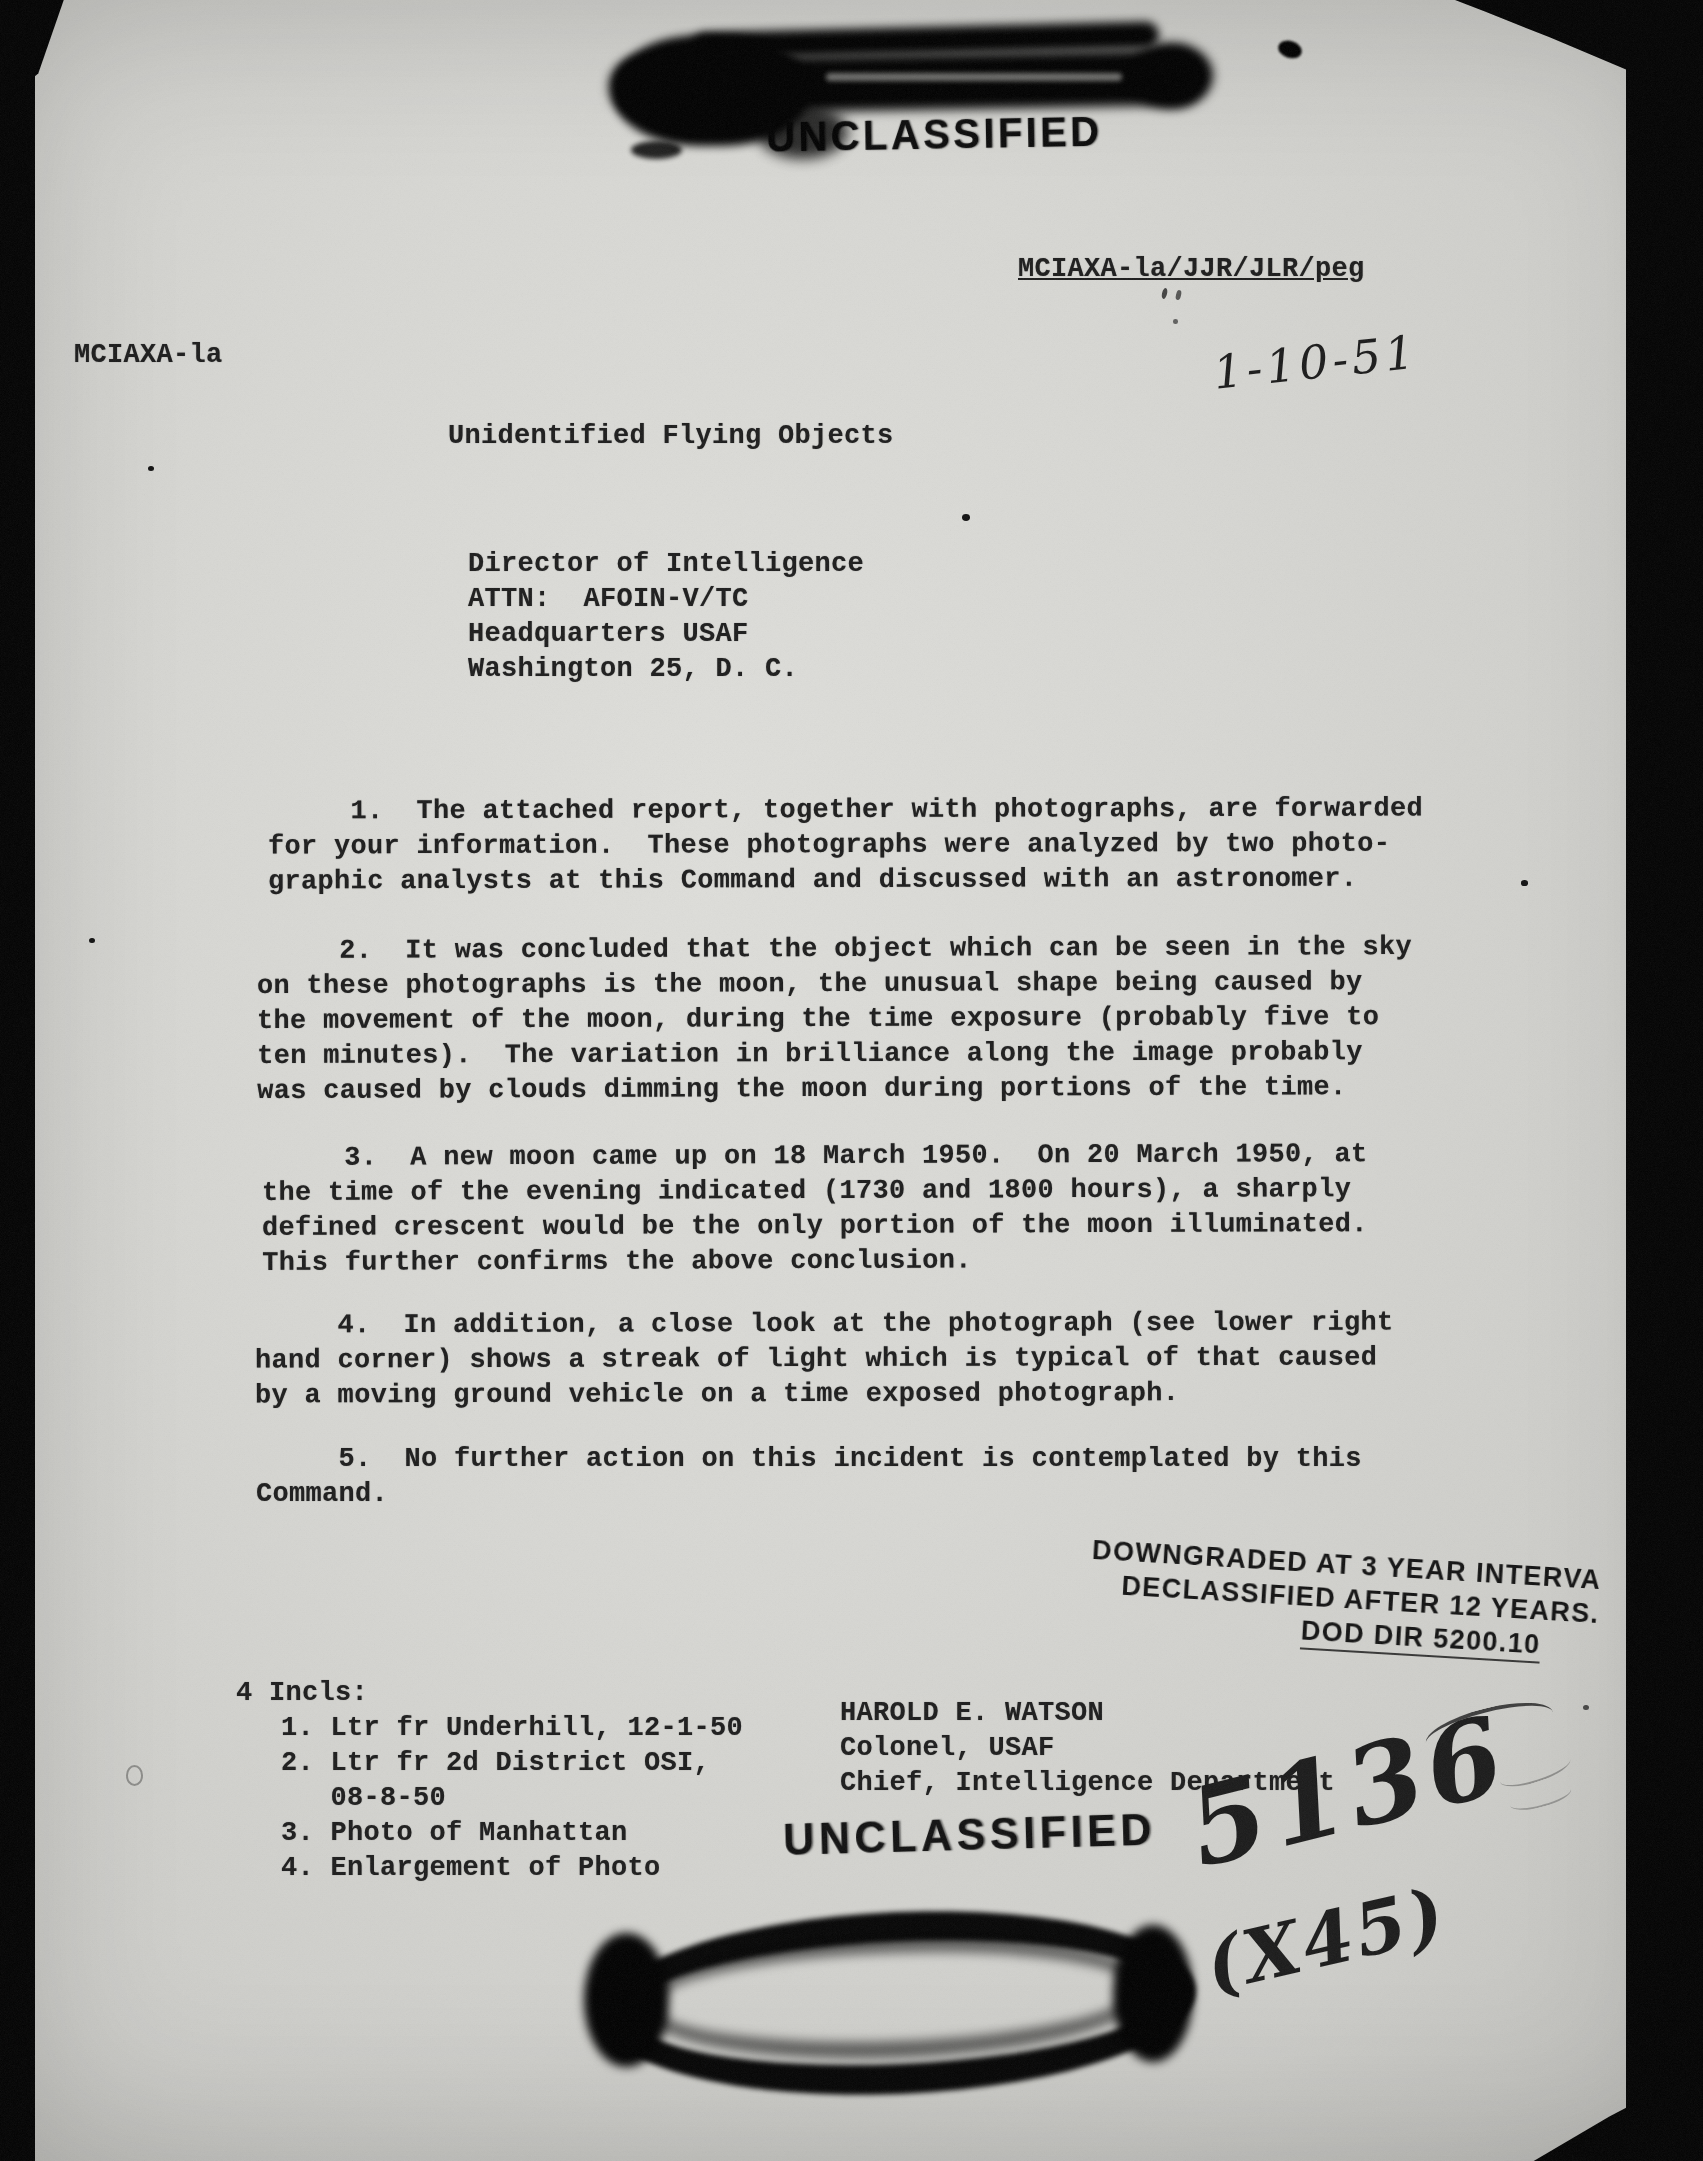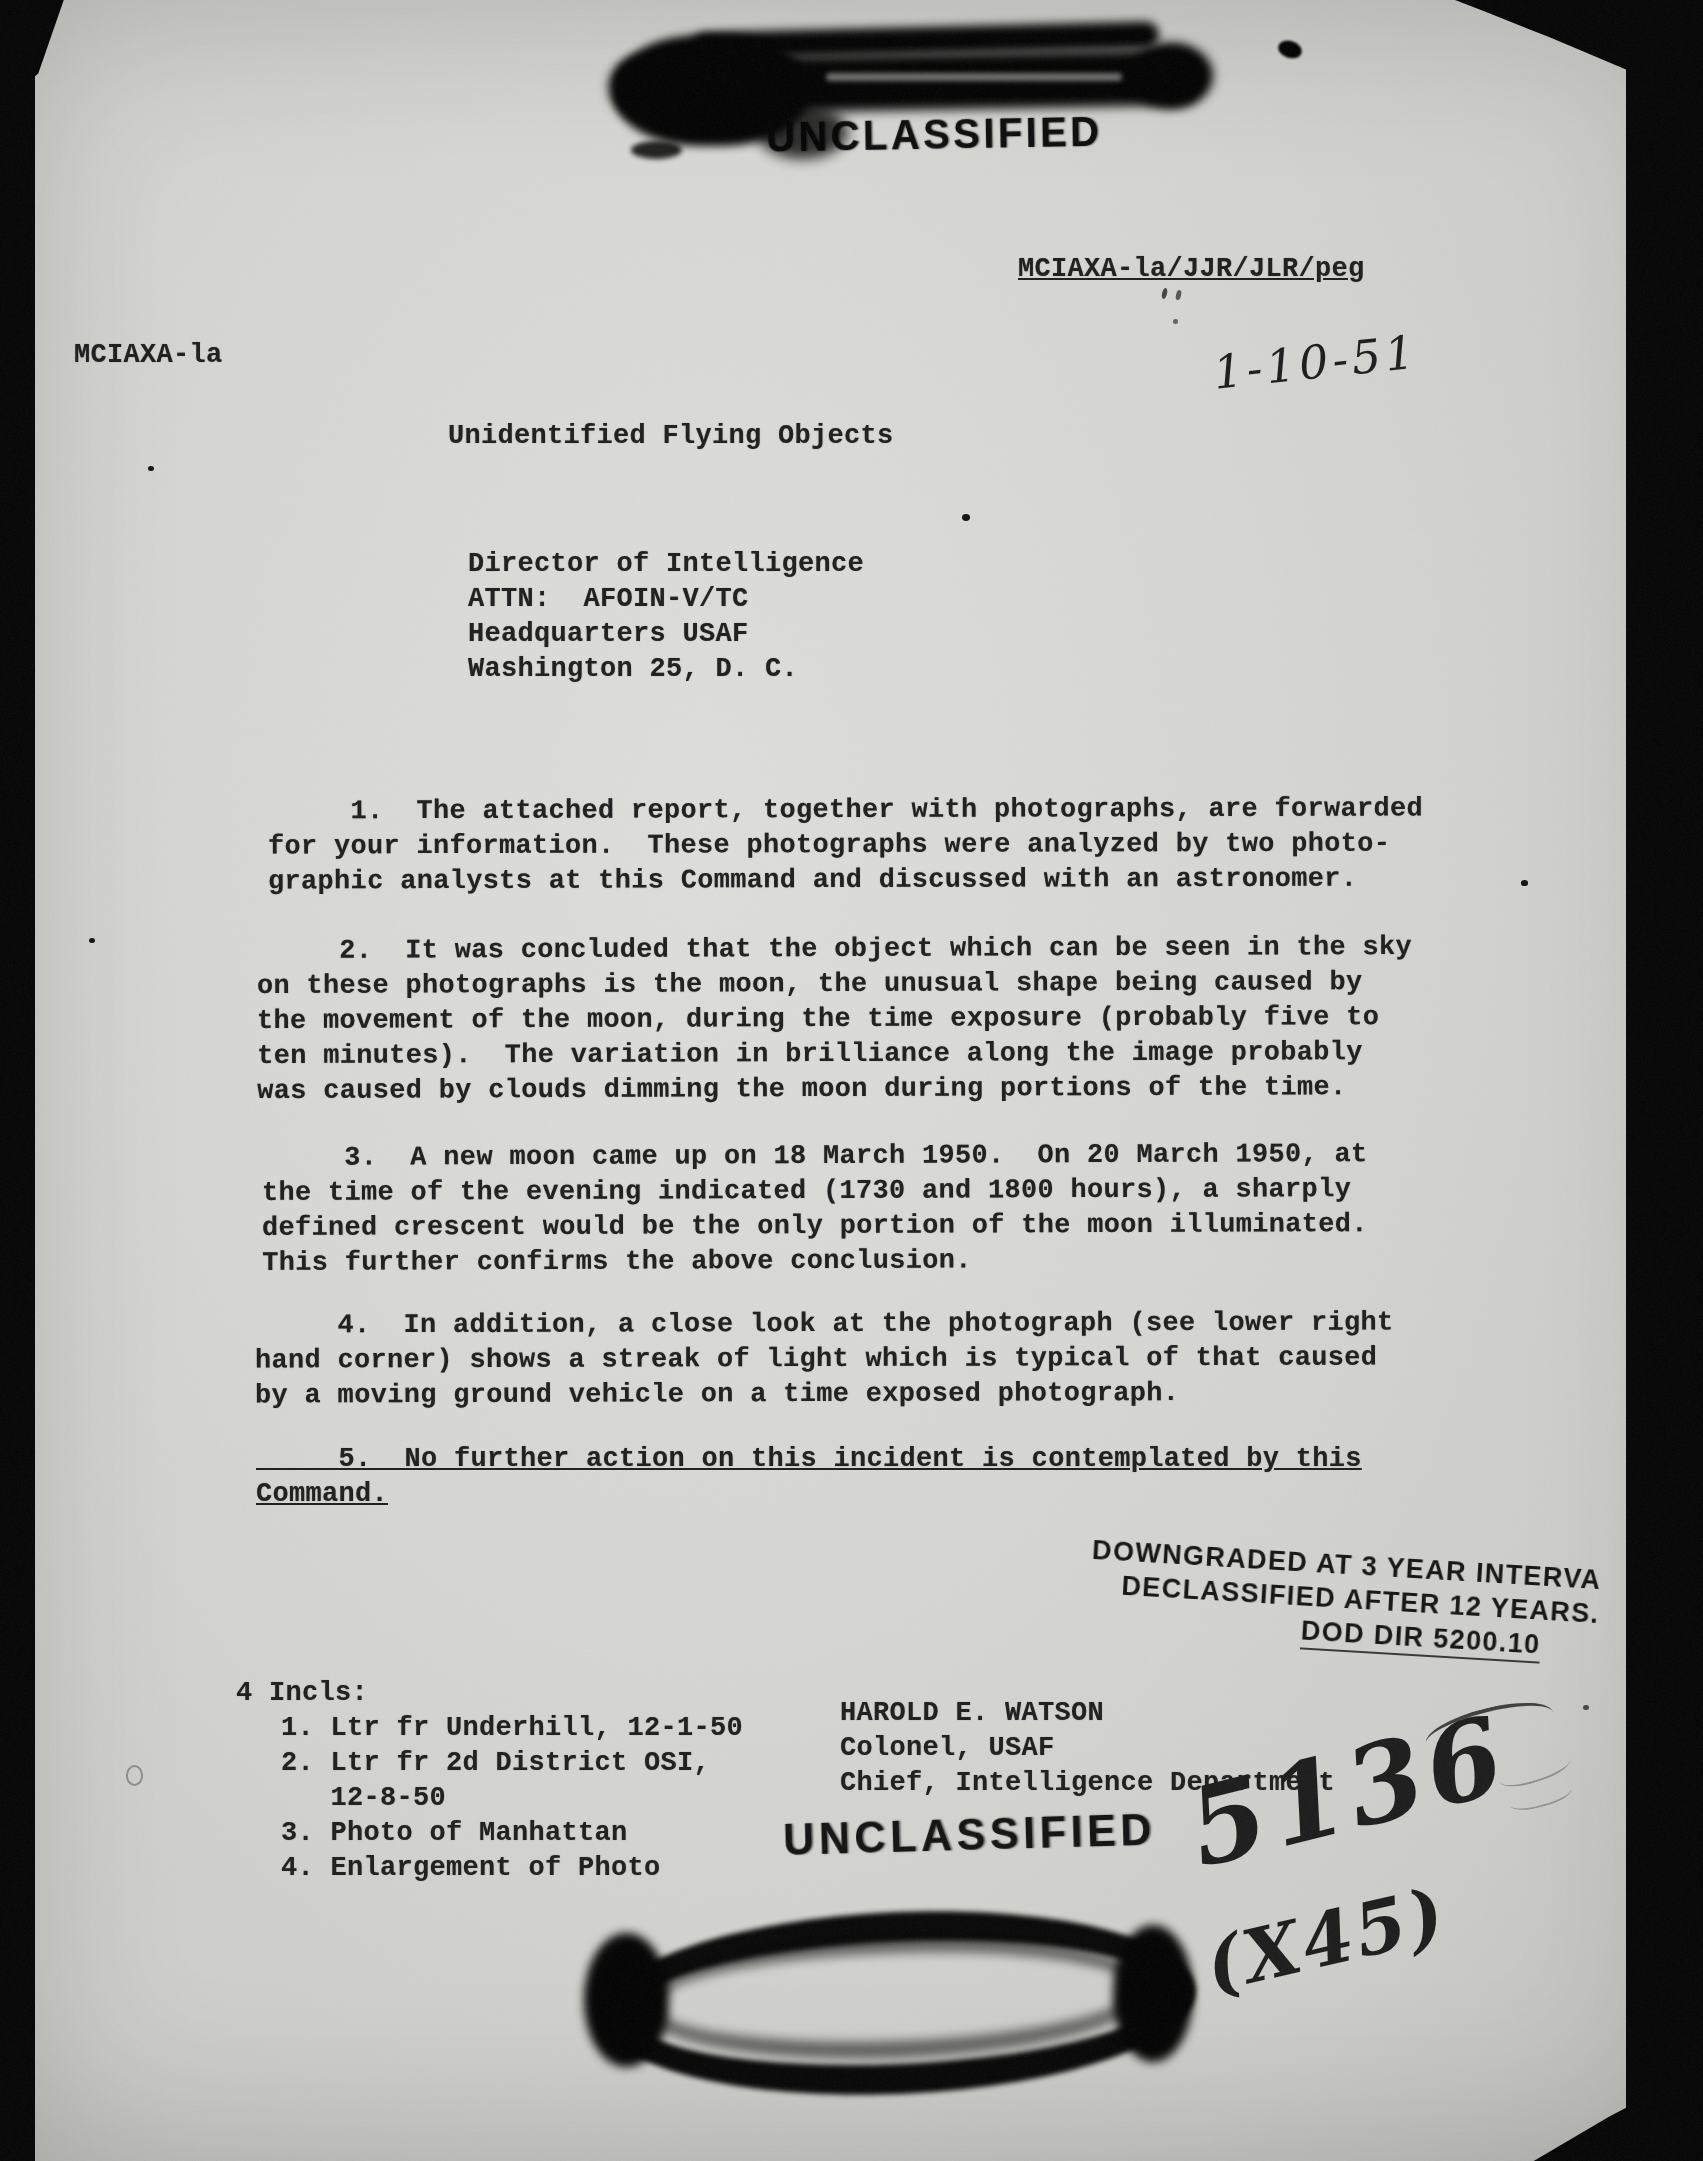--- a/index.html
+++ b/index.html
@@ -96,35 +96,35 @@
 
   <div class="typed" style="left:262px; top:1139px; transform:rotate(-0.2deg);">     3.  A new moon came up on 18 March 1950.  On 20 March 1950, at
 the time of the evening indicated (1730 and 1800 hours), a sharply
 defined crescent would be the only portion of the moon illuminated.
 This further confirms the above conclusion.</div>
 
   <div class="typed" style="left:255px; top:1307px; transform:rotate(-0.15deg);">     4.  In addition, a close look at the photograph (see lower right
 hand corner) shows a streak of light which is typical of that caused
 by a moving ground vehicle on a time exposed photograph.</div>
 
-  <div class="typed" style="left:256px; top:1442px;text-decoration:underline;">     5.  No further action on this incident is contemplated by this
+  <div class="typed" style="left:256px; top:1442px;">     5.  No further action on this incident is contemplated by this
 Command.</div>
 
 
   <div style="position:absolute; left:957px; top:1544px; width:643px; transform:rotate(3.4deg); text-align:right;">
     <div class="stamp" style="position:static; font-size:27px; line-height:34px; letter-spacing:1.4px; filter:blur(0.3px);">DOWNGRADED AT 3 YEAR INTERVA</div>
     <div class="stamp" style="position:static; font-size:27px; line-height:34px; letter-spacing:1.4px; filter:blur(0.3px);">DECLASSIFIED AFTER 12 YEARS.</div>
     <div class="stamp" style="position:static; display:inline-block; margin-right:57px; font-size:27px; line-height:34px; letter-spacing:1.4px; border-bottom:2.8px solid rgba(15,15,15,.8); filter:blur(0.3px);">DOD DIR 5200.10</div>
   </div>
 
   <div class="typed" style="left:236px; top:1676px;">4 Incls:</div>
 
   <div class="typed" style="left:281px; top:1711px;">1. Ltr fr Underhill, 12-1-50
 2. Ltr fr 2d District OSI,
-   12-8-50
+   08-8-50
 3. Photo of Manhattan
 4. Enlargement of Photo</div>
 
   <div class="typed" style="left:840px; top:1696px;">HAROLD E. WATSON
 Colonel, USAF
 Chief, Intelligence Department</div>
 
   <div class="stamp" style="left:783px; top:1810px; font-size:43px; letter-spacing:4.6px; transform:rotate(-1.6deg) scaleY(1.05); color:#101010; filter:blur(0.6px); text-shadow:1.7px 0 1.7px rgba(0,0,0,.5);">UNCLASSIFIED</div>
 
   <div class="hand" style="left:1187px; top:1728px; font-size:108px; letter-spacing:5.7px; transform:rotate(-14deg); font-weight:bold;">5136</div>

